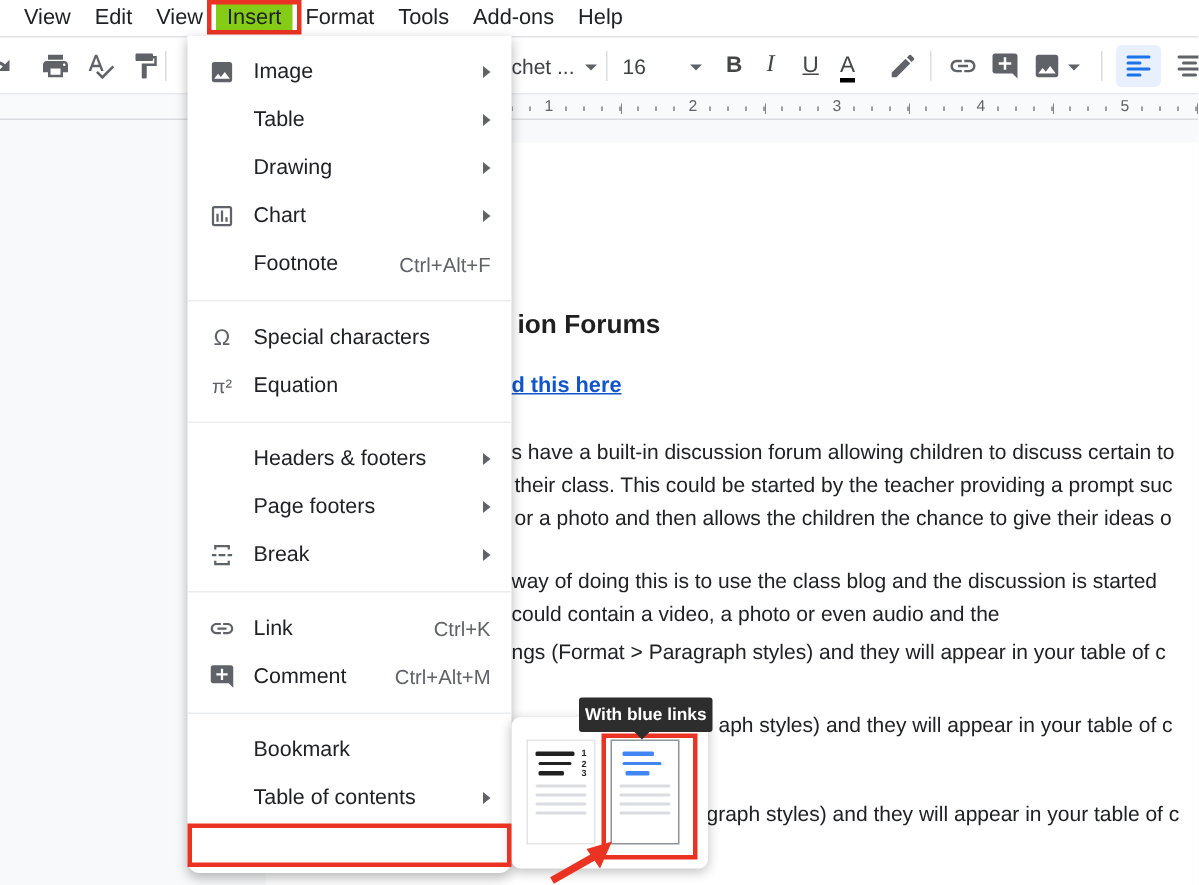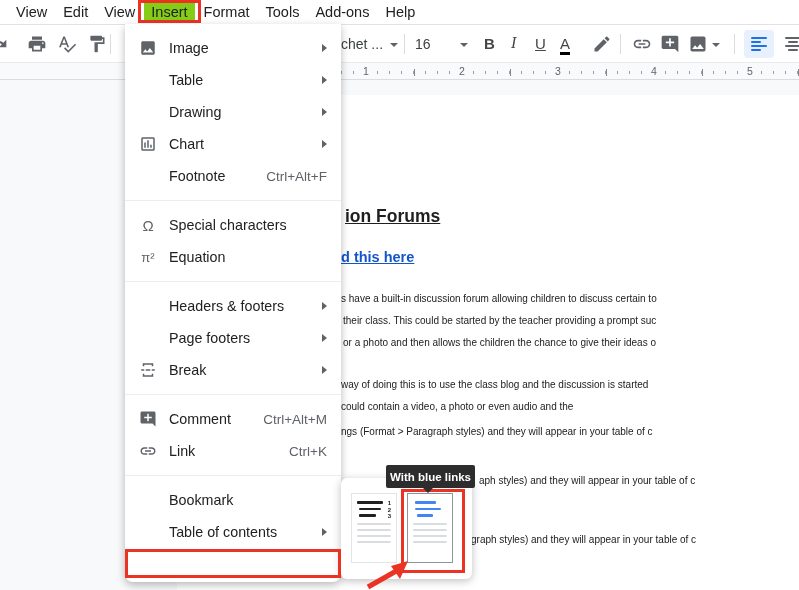--- a/index.html
+++ b/index.html
@@ -40,24 +40,24 @@
     border-top:1px solid #E8EAED;border-bottom:1px solid #DADCE0;z-index:3;}
   .ruler-ticks{position:absolute;left:341px;right:0;top:8px;height:3px;
     background:repeating-linear-gradient(to right,#9AA0A6 0 1px,transparent 1px 12px);}
   .ruler-mid{position:absolute;left:414px;right:0;top:6px;height:7px;
     background:repeating-linear-gradient(to right,#80868B 0 1px,transparent 1px 48px);}
   .ruler-num{position:absolute;top:2px;font-size:10.5px;color:#5F6368;background:#F9FAFC;padding:0 4px;}
   
   .canvas{position:absolute;top:80px;left:0;width:799px;height:510px;background:#F8F9FA;z-index:1;}
   .page{position:absolute;top:95px;left:177px;width:622px;height:495px;background:#fff;z-index:1;}
   
-  .doc{position:absolute;z-index:2;white-space:nowrap;text-decoration:underline;}
+  .doc{position:absolute;z-index:2;white-space:nowrap;}
   .doc-heading{left:345px;top:206px;font-size:17.5px;font-weight:700;color:#1F1F1F;}
   .doc-link{left:341px;top:249px;font-size:14.5px;font-weight:700;color:#1155CC;text-decoration:underline;}
-  .dl{position:absolute;z-index:2;font-size:10px;color:#202124;white-space:nowrap;}
+  .dl{position:absolute;z-index:2;font-size:14px;color:#202124;white-space:nowrap;}
   .dl1{left:341px;top:293px}.dl2{left:343px;top:315px}.dl3{left:343px;top:337px}
   .dl4{left:341px;top:379px}.dl5{left:341px;top:401px}.dl6{left:341px;top:426px}
   .dl7{left:479px;top:475px}.dl8{left:471px;top:534px}
   
   .imenu{position:absolute;left:125px;top:24px;width:216px;height:558px;background:#fff;
     border-radius:0 0 8px 8px;box-shadow:0 3px 8px rgba(0,0,0,.28);z-index:10;padding-top:8px;}
   .mi{height:32px;display:flex;align-items:center;padding:0 14px 0 13px;font-size:14.3px;color:#202124;cursor:default;}
   .mi-icon{width:20px;height:20px;margin-right:11px;display:flex;align-items:center;justify-content:center;
     color:#5F6368;font-size:15px;flex:none;}
   .mi-icon svg{width:18px;height:18px;fill:#5F6368;}
@@ -253,34 +253,34 @@
           <path d="M3 11h4v2H3zm6 0h6v2H9zm8 0h4v2h-4z"></path>
         </svg>
       </span>
     <span class="mi-label">Break</span>
     <span class="mi-arrow"></span>
   </div>
   <div class="mi-divider"></div>
   <div class="mi">
     <span class="mi-icon">
         <svg viewBox="0 0 24 24">
+          <path d="M3.9 12c0-1.71 1.39-3.1 3.1-3.1h4V7H7c-2.76 0-5 2.24-5 5s2.24 5 5 5h4v-1.9H7c-1.71 0-3.1-1.39-3.1-3.1zM8 13h8v-2H8v2zm9-6h-4v1.9h4c1.71 0 3.1 1.39 3.1 3.1s-1.39 3.1-3.1 3.1h-4V17h4c2.76 0 5-2.24 5-5s-2.24-5-5-5z"></path>
+        </svg>
+      </span>
+    <span class="mi-label">Link</span>
+    <span class="mi-shortcut">Ctrl+K</span>
+  </div>
+  <div class="mi">
+    <span class="mi-icon">
+        <svg viewBox="0 0 24 24">
           <path d="M22 4c0-1.1-.9-2-2-2H4c-1.1 0-2 .9-2 2v12c0 1.1.9 2 2 2h14l4 4V4zm-5 7h-4v4h-2v-4H7V9h4V5h2v4h4v2z"></path>
         </svg>
       </span>
     <span class="mi-label">Comment</span>
     <span class="mi-shortcut">Ctrl+Alt+M</span>
-  </div>
-  <div class="mi">
-    <span class="mi-icon">
-        <svg viewBox="0 0 24 24">
-          <path d="M3.9 12c0-1.71 1.39-3.1 3.1-3.1h4V7H7c-2.76 0-5 2.24-5 5s2.24 5 5 5h4v-1.9H7c-1.71 0-3.1-1.39-3.1-3.1zM8 13h8v-2H8v2zm9-6h-4v1.9h4c1.71 0 3.1 1.39 3.1 3.1s-1.39 3.1-3.1 3.1h-4V17h4c2.76 0 5-2.24 5-5s-2.24-5-5-5z"></path>
-        </svg>
-      </span>
-    <span class="mi-label">Link</span>
-    <span class="mi-shortcut">Ctrl+K</span>
   </div>
   <div class="mi-divider"></div>
   <div class="mi">
     <span class="mi-icon"></span>
     <span class="mi-label">Bookmark</span>
   </div>
   <div class="mi">
     <span class="mi-icon"></span>
     <span class="mi-label">Table of contents</span>
     <span class="mi-arrow"></span>

